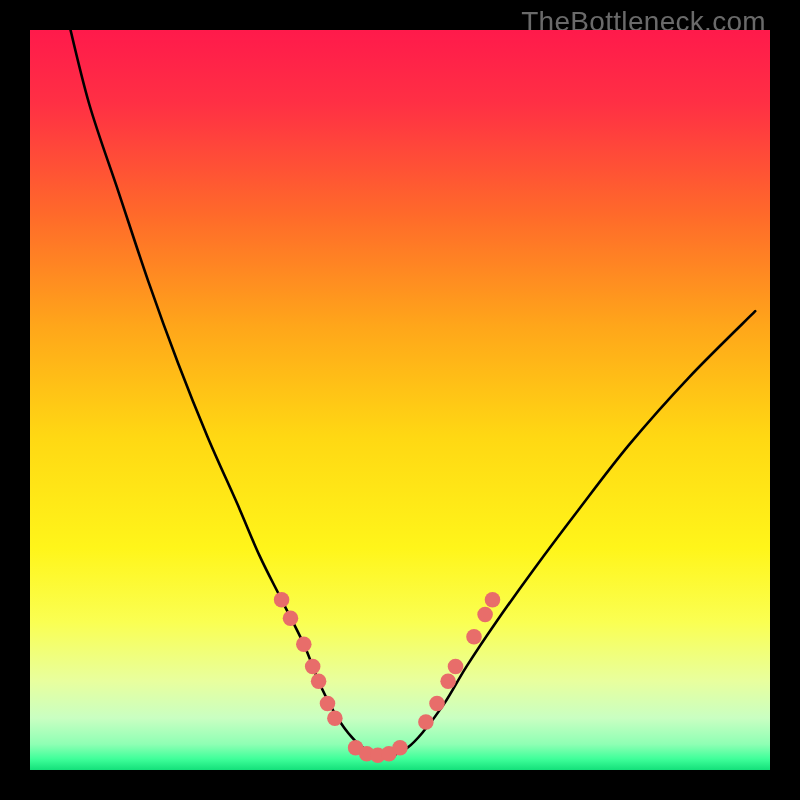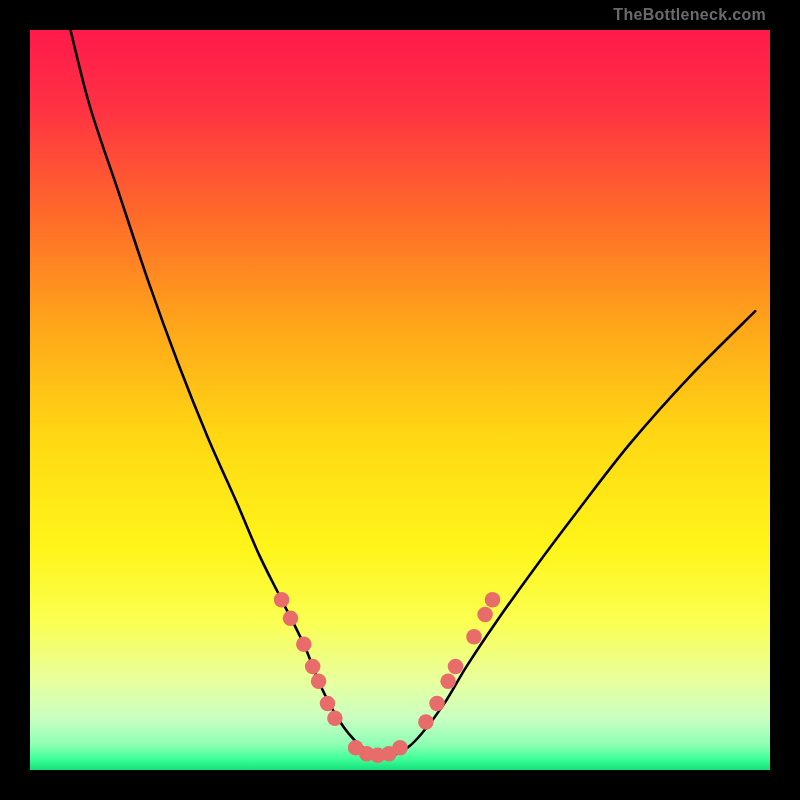--- a/index.html
+++ b/index.html
@@ -36,22 +36,22 @@
     left: 0;
     top: 0;
     width: 100%;
     height: 100%;
   }
   .watermark {
     position: absolute;
     top: 6px;
     right: 34px;
     color: #6a6a6a;
-    font-size: 16px;
-    font-weight: 700;
+    font-size: 28px;
+    font-weight: 400;
     letter-spacing: 0.3px;
     user-select: none;
   }
 </style>
 </head>
 <body>
 
 <div class="frame">
 
   <div class="watermark">TheBottleneck.com</div>

